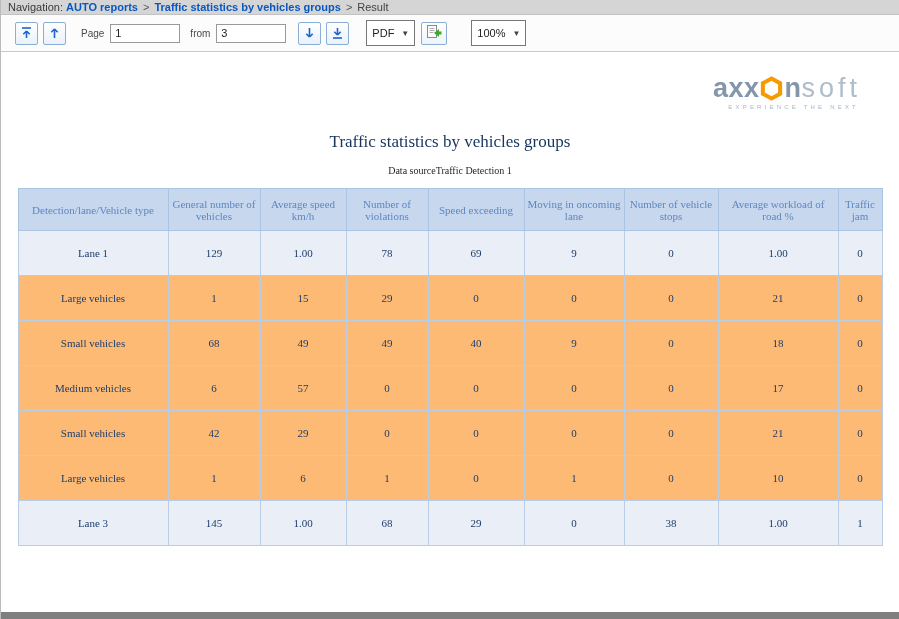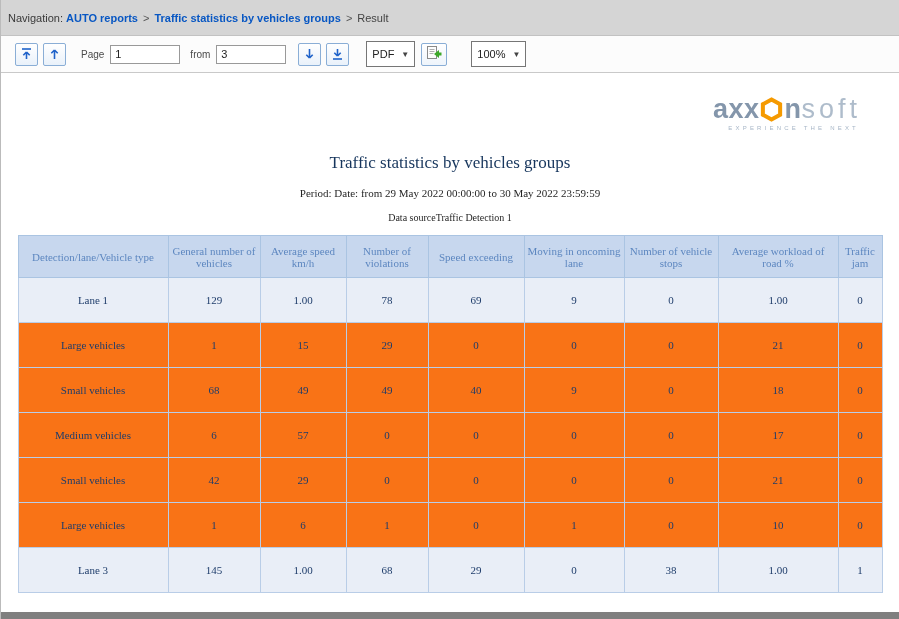--- a/index.html
+++ b/index.html
@@ -9,21 +9,21 @@
     width: 899px;
     height: 619px;
     overflow: hidden;
     font-family: "Liberation Sans", sans-serif;
     background: #ffffff;
     border-left: 1px solid #bbb;
   }
 
   
   .breadcrumb-bar {
-    height: 36px;
+    height: 15px;
     background: #d5d5d5;
     border-bottom: 1px solid #c2c2c2;
     display: flex;
     align-items: center;
     padding-left: 7px;
     font-size: 11px;
     color: #3a3a3a;
     white-space: nowrap;
   }
   .breadcrumb-bar .crumb-link {
@@ -165,21 +165,21 @@
     font-family: "Liberation Serif", serif;
     font-size: 11px;
     color: #1f3d6b;
     text-align: center;
     vertical-align: middle;
     border: 1px solid #b9cde7;
     height: 45px;
     padding: 0 2px;
   }
   table.report tr.lane td { background: #e9eef7; }
-  table.report tr.vehicle td { background: #f97316; }
+  table.report tr.vehicle td { background: #fdba74; }
 
   table.report th:nth-child(1), table.report td:nth-child(1) { width: 150px; }
   table.report th:nth-child(2), table.report td:nth-child(2) { width: 92px; }
   table.report th:nth-child(3), table.report td:nth-child(3) { width: 86px; }
   table.report th:nth-child(4), table.report td:nth-child(4) { width: 82px; }
   table.report th:nth-child(5), table.report td:nth-child(5) { width: 96px; }
   table.report th:nth-child(6), table.report td:nth-child(6) { width: 100px; }
   table.report th:nth-child(7), table.report td:nth-child(7) { width: 94px; }
   table.report th:nth-child(8), table.report td:nth-child(8) { width: 120px; }
   table.report th:nth-child(9), table.report td:nth-child(9) { width: 44px; }
@@ -276,21 +276,20 @@
             <path d="M12 2.5 L21 7.5 L21 18.5 L12 23.5 L3 18.5 L3 7.5 Z" fill="none" stroke="#f59a00" stroke-width="4.2"></path>
           </svg>
         </span>
         <span class="lg-n">n</span>
         <span class="lg-soft">soft</span>
       </div>
       <div class="lg-tagline">EXPERIENCE THE NEXT</div>
     </div>
 
     <div class="report-title">Traffic statistics by vehicles groups</div>
-    <div class="report-period">Period: Date: from 29 May 2022 00:00:00 to 30 May 2022 23:59:59</div>
     <div class="report-datasource">Data sourceTraffic Detection 1</div>
 
     <table class="report">
       <thead>
         <tr>
             <th>Detection/lane/Vehicle type</th>
             <th>General number of vehicles</th>
             <th>Average speed km/h</th>
             <th>Number of violations</th>
             <th>Speed exceeding</th>

